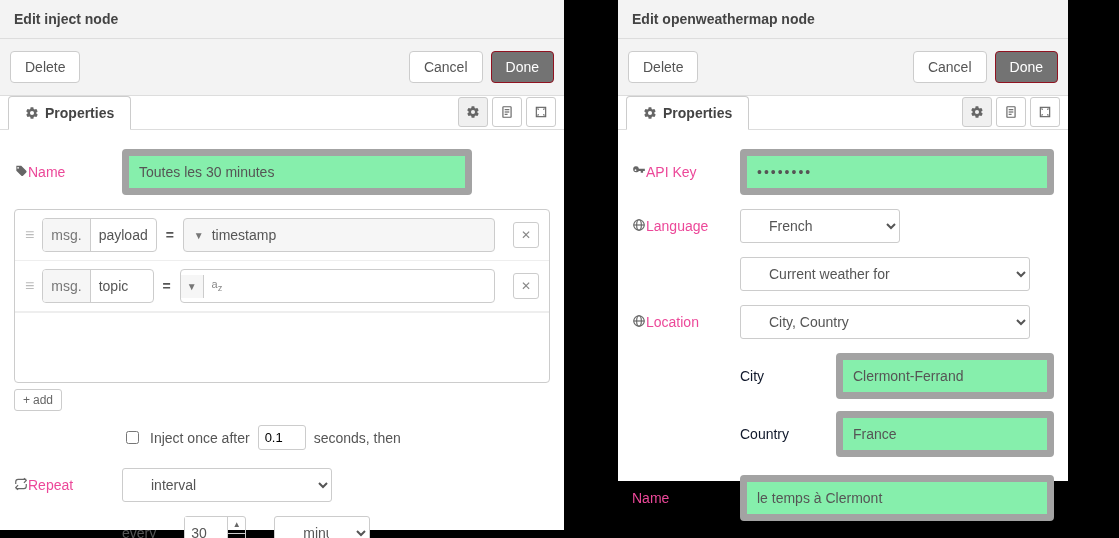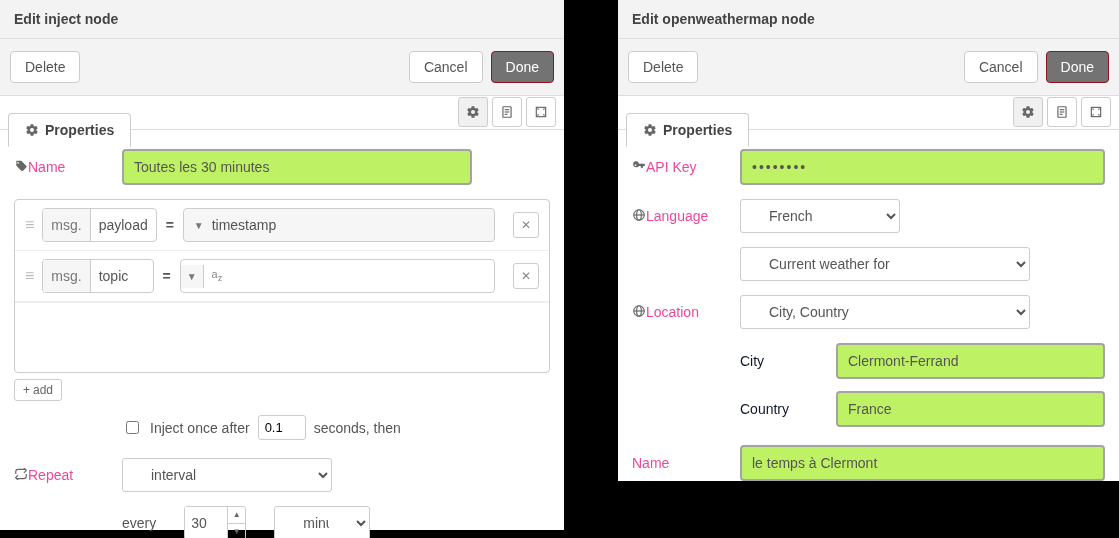--- a/index.html
+++ b/index.html
@@ -14,21 +14,21 @@
     position: relative;
   }
   .panel {
     position: absolute;
     background: #fff;
     display: flex;
     flex-direction: column;
     box-shadow: 0 0 8px rgba(0,0,0,0.3);
   }
   .panel.left { left: 0; top: 0; width: 564px; height: 530px; }
-  .panel.right { left: 618px; top: 0; width: 501px; height: 481px; }
+  .panel.right { left: 618px; top: 0; width: 450px; height: 481px; }
 
   .titlebar {
     background: #f3f3f3;
     border-bottom: 1px solid #ddd;
     padding: 11px 14px;
     font-weight: bold;
     color: #444;
   }
   .actionbar {
     background: #f3f3f3;
@@ -70,21 +70,21 @@
     align-items: center;
     gap: 6px;
     border: 1px solid #ccc;
     border-bottom: 1px solid #fff;
     background: #fff;
     padding: 8px 16px;
     border-radius: 4px 4px 0 0;
     font-weight: bold;
     color: #444;
     position: relative;
-    top: 18px;
+    top: 1px;
   }
   .tabs .tab-spacer { flex: 1; }
   .iconbtn {
     width: 30px;
     height: 30px;
     border: 1px solid #ccc;
     border-radius: 3px;
     display: flex;
     align-items: center;
     justify-content: center;
@@ -103,26 +103,26 @@
   }
   .lbl {
     width: 108px;
     display: flex;
     align-items: center;
     color: #ec4899;
   }
   .lbl .glyph { width: 14px; text-align: center; color: #666; }
   .tinput {
     flex: 1;
-    border: 2px solid #a3a3a3;
+    border: 7px solid #a3a3a3;
     border-radius: 4px;
     padding: 8px 10px;
     font-size: 14px;
     color: #555;
-    background: #bef264;
+    background: #86efac;
   }
 
   .sublist {
     border: 1px solid #ccc;
     border-radius: 4px;
     margin-bottom: 6px;
     background: #fff;
   }
   .subrow {
     display: flex;

